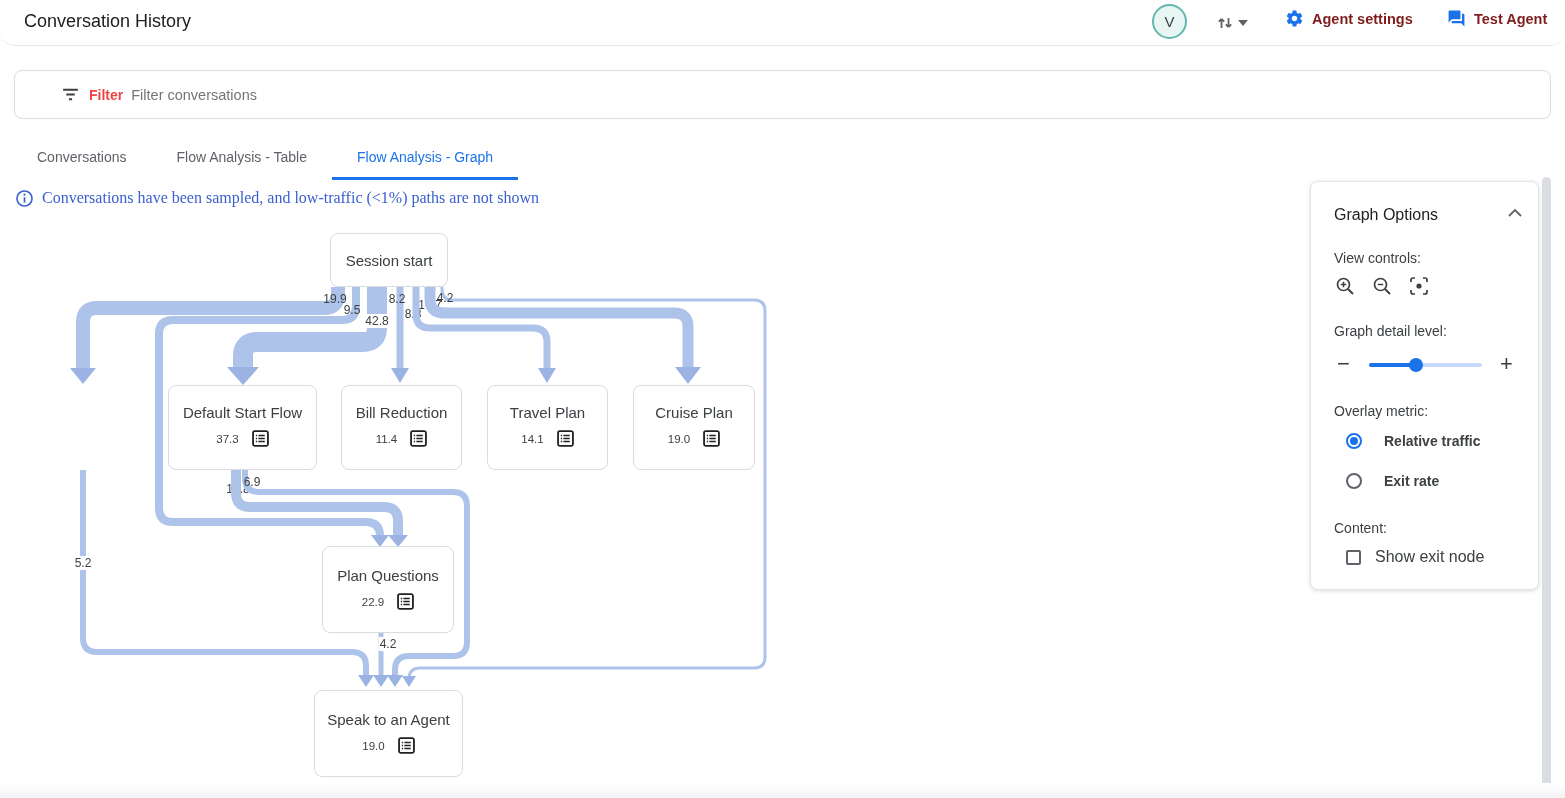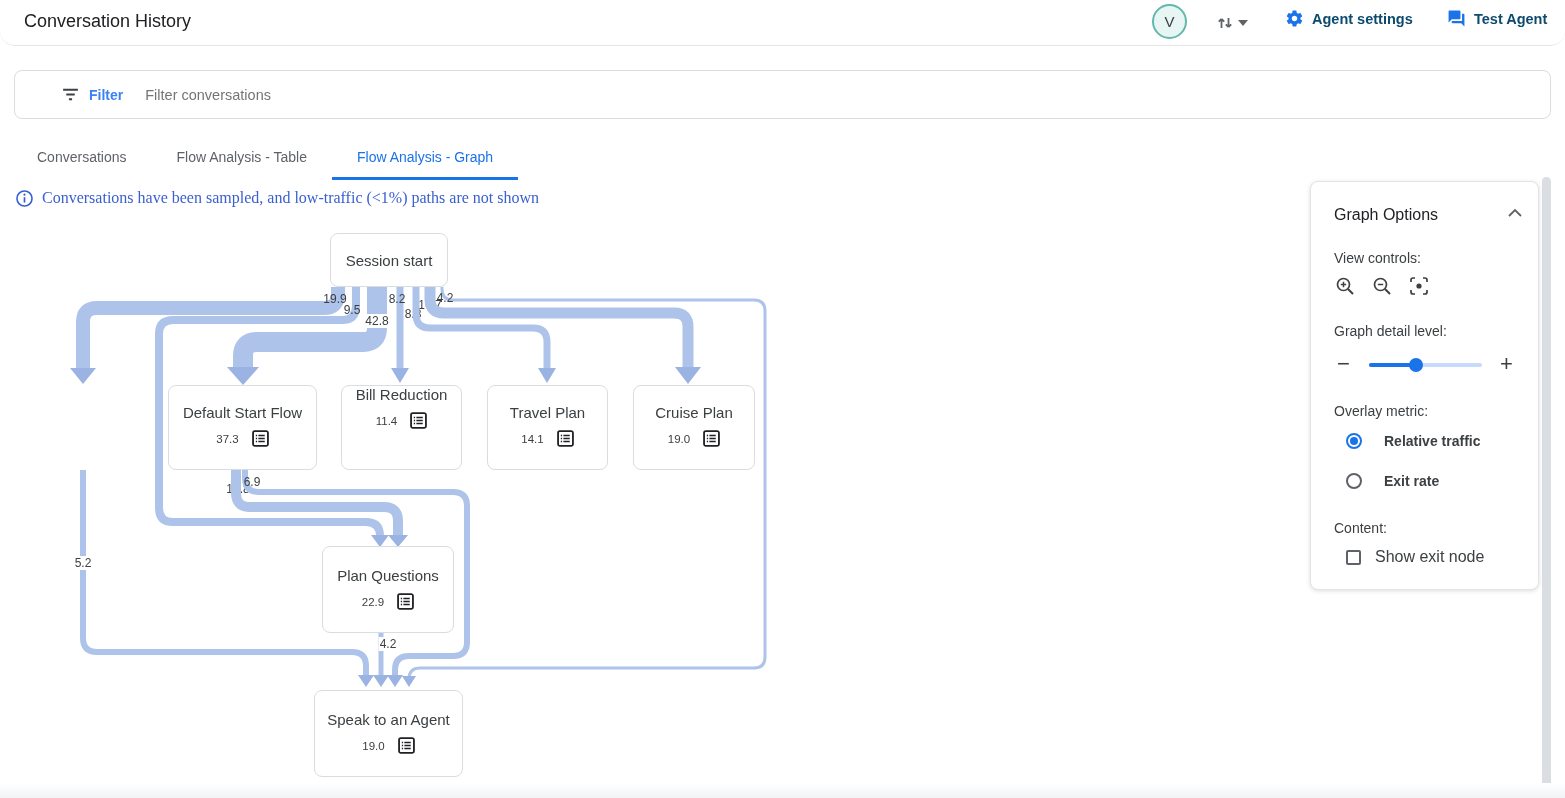--- a/index.html
+++ b/index.html
@@ -9,31 +9,31 @@
   
   .hdr { position:absolute; left:0; top:0; width:1565px; height:46px;
          border-bottom:1px solid #e4e6e8; background:#fff;border-radius:15px; }
   .hdr-title { position:absolute; left:24px; top:11px; font-size:18px; color:#202124; }
   .avatar { position:absolute; left:1152px; top:4px; width:35px; height:35px; border-radius:50%;
             background:#e7f6f3; border:2px solid #62b8ae; color:#3c4043; font-size:15px;
             display:flex; align-items:center; justify-content:center; cursor:pointer; }
   .sortbtn { position:absolute; left:1216px; top:8px; width:44px; height:30px; display:flex;
              align-items:center; gap:4px; cursor:pointer; }
   .hdr-link { position:absolute; top:9px; display:flex; align-items:center; gap:8px;
-              color:#0c4a6e; font-size:14.5px; font-weight:700; cursor:pointer; }
+              color:#7f1d1d; font-size:14.5px; font-weight:700; cursor:pointer; }
   .hdr-link.settings { left:1285px; }
   .hdr-link.test { left:1447px; }
 
   
   .filterbar { position:absolute; left:14px; top:70px; width:1537px; height:49px;
                border:1px solid #dadce0; border-radius:8px; background:#fff;
                display:flex; align-items:center; cursor:pointer; }
   .filterbar .f-icon { margin-left:46px; }
-  .filterbar .f-label { margin-left:9px; font-size:14px; font-weight:700; color:#3b82f6; }
-  .filterbar input { margin-left:22px; border:none; outline:none; font-size:14.5px;
+  .filterbar .f-label { margin-left:9px; font-size:14px; font-weight:700; color:#ef4444; }
+  .filterbar input { margin-left:8px; border:none; outline:none; font-size:14.5px;
                      color:#ec4899; width:600px; font-family:inherit; background:transparent; }
 
   
   .tabs { position:absolute; left:12px; top:140px; height:40px; display:flex; }
   .tab { padding:0 25px; height:40px; line-height:34px; font-size:14px; color:#5f6368;
          cursor:pointer; border-bottom:3px solid transparent; white-space:nowrap; }
   .tab.active { color:#1a73e8; border-bottom-color:#1a73e8; }
 
   
   .notice { position:absolute; left:16px; top:189px; display:flex; align-items:center; gap:9px;
@@ -199,21 +199,21 @@
     <div class="nv">
       <span class="num">37.3</span>
       <svg width="17" height="17" viewBox="0 0 16 16">
           <rect x="1" y="1" width="14" height="14" rx="1.5" fill="none" stroke="#202124" stroke-width="1.7"></rect>
           <path d="M6 5.2 H12 M6 8 H12 M6 10.8 H12" stroke="#202124" stroke-width="1.4"></path>
           <path d="M3.6 5.2 h1.2 M3.6 8 h1.2 M3.6 10.8 h1.2" stroke="#202124" stroke-width="1.4"></path>
         </svg>
     </div>
   </div>
 
-  <div class="node" style="left:341px;top:165px;width:121px;height:85px;">
+  <div class="node" style="left:341px;top:165px;width:121px;height:85px;padding-top:18px">
     <div class="nt">Bill Reduction</div>
     <div class="nv">
       <span class="num">11.4</span>
       <svg width="17" height="17" viewBox="0 0 16 16">
           <rect x="1" y="1" width="14" height="14" rx="1.5" fill="none" stroke="#202124" stroke-width="1.7"></rect>
           <path d="M6 5.2 H12 M6 8 H12 M6 10.8 H12" stroke="#202124" stroke-width="1.4"></path>
           <path d="M3.6 5.2 h1.2 M3.6 8 h1.2 M3.6 10.8 h1.2" stroke="#202124" stroke-width="1.4"></path>
         </svg>
     </div>
   </div>

